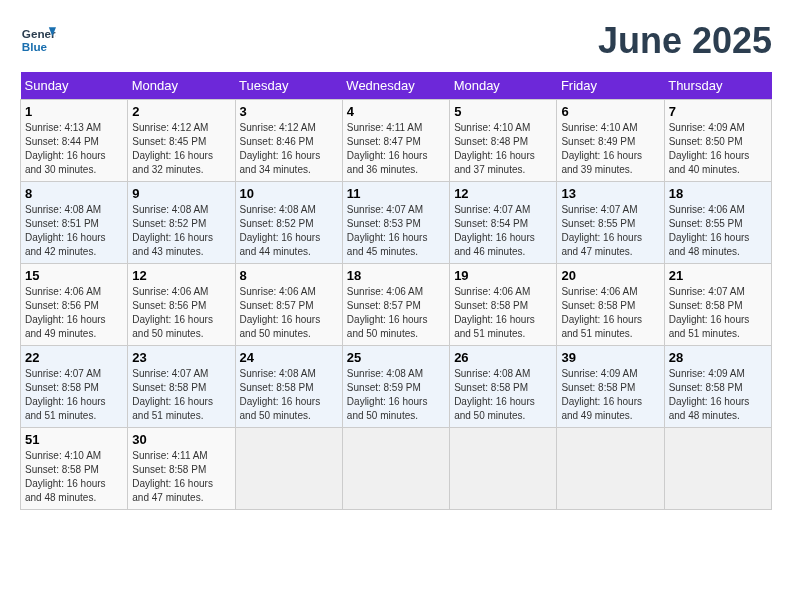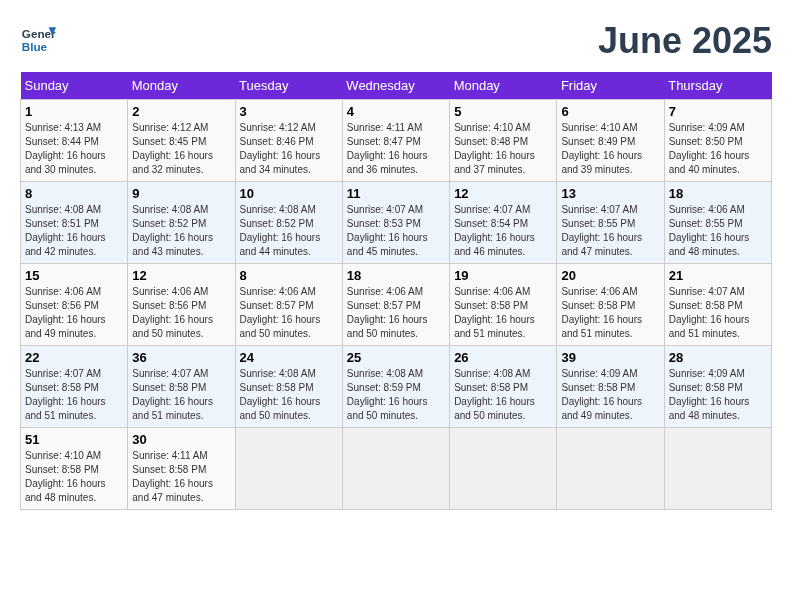--- a/index.html
+++ b/index.html
@@ -240,21 +240,21 @@
         </td>
       </tr>
       <tr>
         <td>
           <span class="day-num">22</span>
           <div class="day-info" style="white-space: pre-line;">Sunrise: 4:07 AM
 Sunset: 8:58 PM
 Daylight: 16 hours and 51 minutes.</div>
         </td>
         <td>
-          <span class="day-num">36</span>
+          <span class="day-num">23</span>
           <div class="day-info" style="white-space: pre-line;">Sunrise: 4:07 AM
 Sunset: 8:58 PM
 Daylight: 16 hours and 51 minutes.</div>
         </td>
         <td>
           <span class="day-num">24</span>
           <div class="day-info" style="white-space: pre-line;">Sunrise: 4:08 AM
 Sunset: 8:58 PM
 Daylight: 16 hours and 50 minutes.</div>
         </td>

